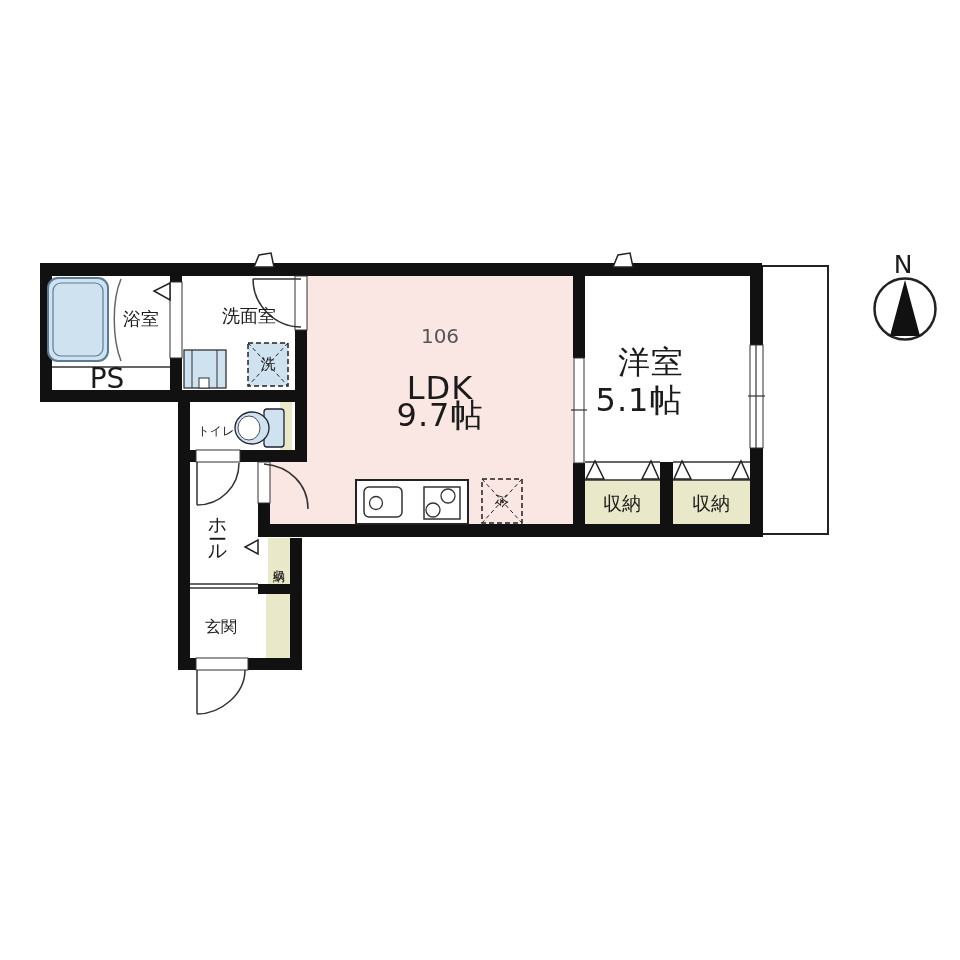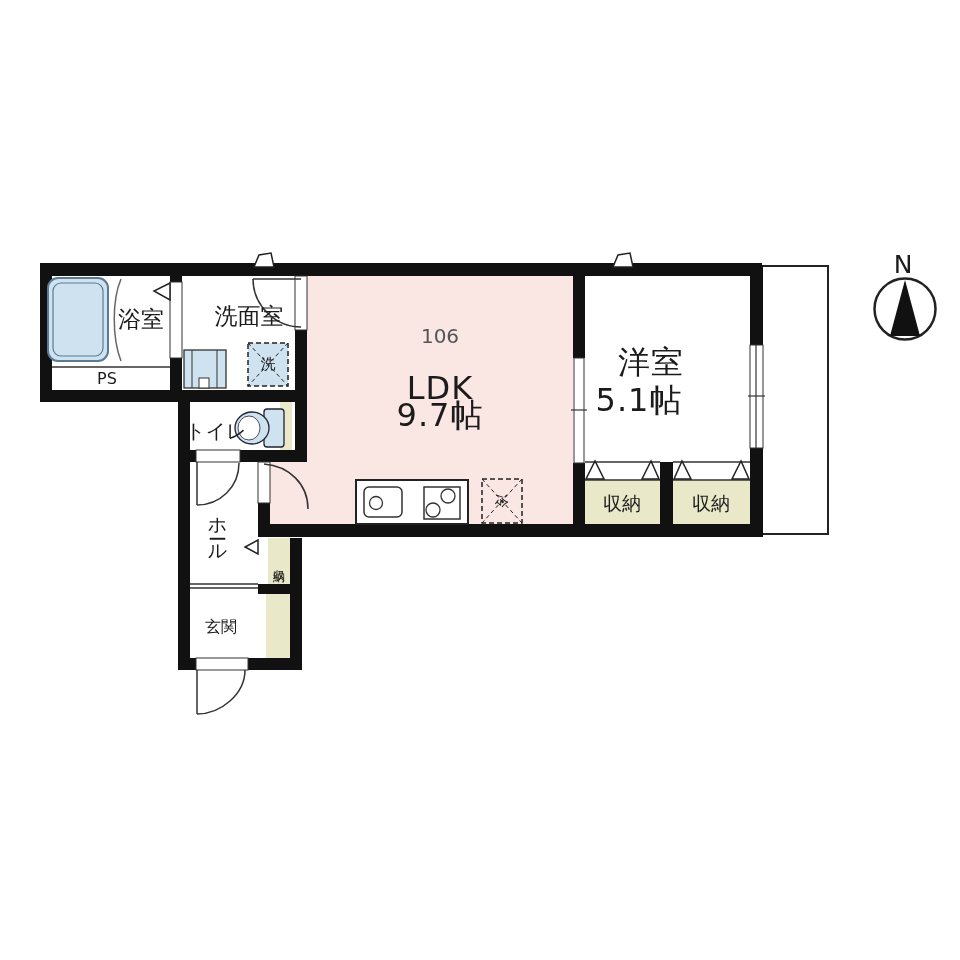--- a/index.html
+++ b/index.html
@@ -9,21 +9,21 @@
   }
   html,body{margin:0;padding:0;}
   body{font-family:"DejaVu Sans",sans-serif;}
   #canvas{position:relative;width:960px;height:960px;background:#ffffff;overflow:hidden;}
   #plan-svg{position:absolute;left:0;top:0;}
   .lbl{position:absolute;transform:translate(-50%,-50%);white-space:nowrap;
        color:#1b1b1b;line-height:1;font-family:"DejaVu Sans",sans-serif;}
   .lbl.vert{writing-mode:vertical-rl;text-orientation:mixed;}
   .lbl.rot90{transform:translate(-50%,-50%) rotate(90deg);}
   .room-big{font-size:32px;letter-spacing:1px;}
-  .room-mid{font-size:23px;}
+  .room-mid{font-size:18px;}
   .num{font-size:20px;color:var(--gray);}
 </style>
 </head>
 <body>
 
 <div id="canvas">
 
 <svg id="plan-svg" width="960" height="960" viewBox="0 0 960 960">
 
   <rect x="758" y="266" width="70" height="268" style="fill:#ffffff;stroke:#222;stroke-width:2"></rect>
@@ -152,22 +152,22 @@
   </g>
 
   <g>
     <circle cx="905" cy="309" r="30.5" style="fill:#ffffff;stroke:#222;stroke-width:2.5"></circle>
     <polygon points="905,280 890,336 920,336" style="fill:#111"></polygon>
   </g>
 </svg>
 
 <div class="lbl room-mid" style="left:141px;top:319px">浴室</div>
 <div class="lbl room-mid" style="left:249px;top:316px">洗面室</div>
-<div class="lbl" style="left:107px;top:379px;font-size:16px">PS</div>
-<div class="lbl" style="left:216px;top:431px;font-size:20px">トイレ</div>
+<div class="lbl" style="left:107px;top:379px;font-size:28px">PS</div>
+<div class="lbl" style="left:216px;top:431px;font-size:12px">トイレ</div>
 <div class="lbl vert" style="left:218px;top:530px;font-size:19px;letter-spacing:3px">ホール</div>
 <div class="lbl vert" style="left:279px;top:561px;font-size:12px;letter-spacing:1px">収納</div>
 <div class="lbl" style="left:221px;top:627px;font-size:16px">玄関</div>
 <div class="lbl num" style="left:440px;top:336px">106</div>
 <div class="lbl room-big" style="left:440px;top:388px">LDK</div>
 <div class="lbl room-big" style="left:440px;top:415px">9.7帖</div>
 <div class="lbl room-big" style="left:651px;top:362px">洋室</div>
 <div class="lbl room-big" style="left:639px;top:400px">5.1帖</div>
 <div class="lbl" style="left:622px;top:503px;font-size:19px">収納</div>
 <div class="lbl" style="left:711px;top:503px;font-size:19px">収納</div>

